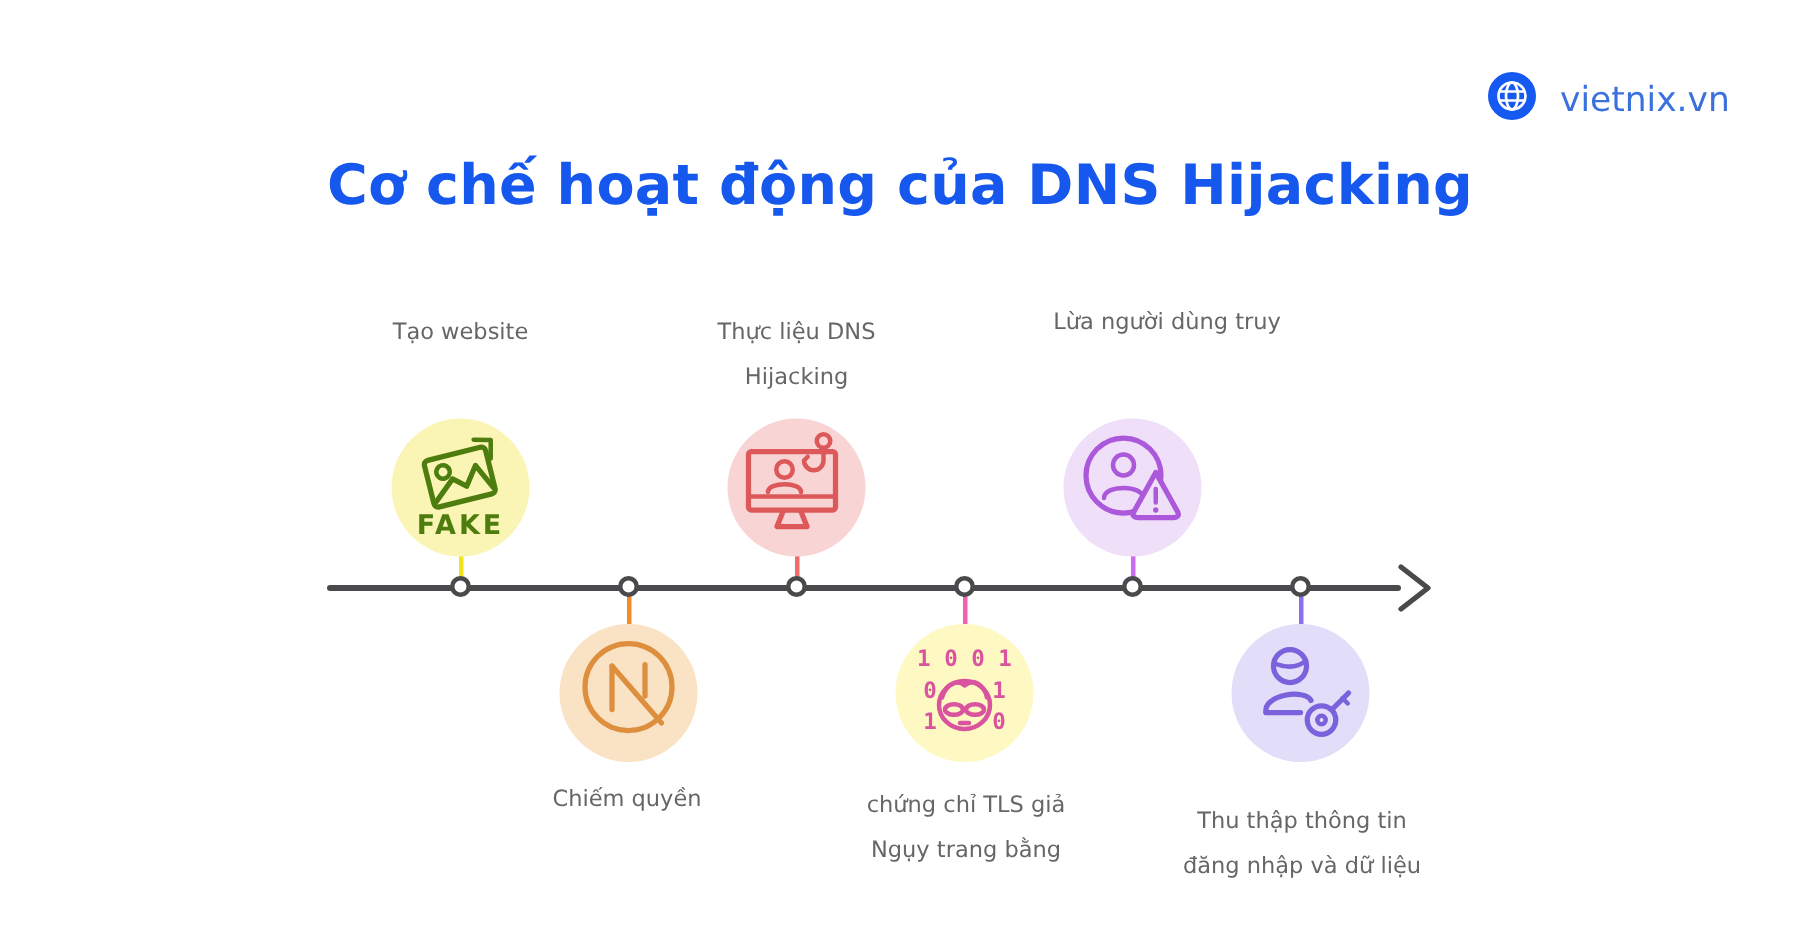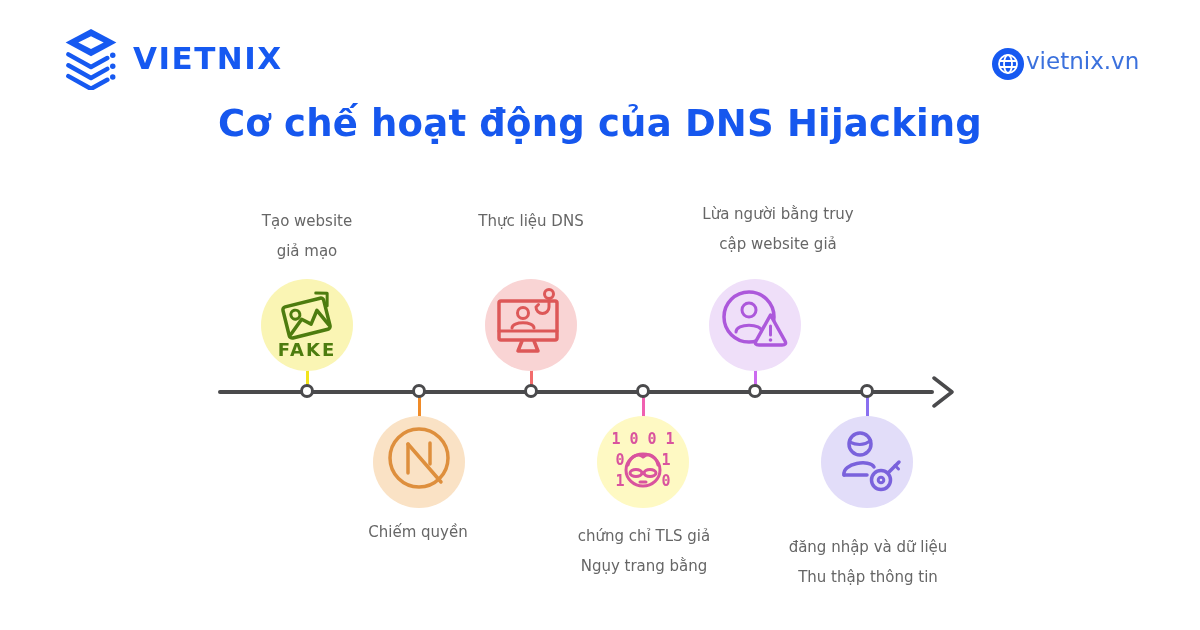--- a/index.html
+++ b/index.html
@@ -2,21 +2,21 @@
 <html><head>
 <meta charset="utf-8">
 <style>
   html,body{margin:0;padding:0;background:#e9e9e9;}
   .canvas{position:relative;width:1200px;height:630px;background:#ffffff;overflow:hidden;
           font-family:"DejaVu Sans","Liberation Sans",sans-serif;}
 
   
   .logo{position:absolute;left:62px;top:26px;display:flex;align-items:center;gap:13px;}
   .logo-text{font-size:31px;font-weight:700;letter-spacing:1.5px;}
-  .site{position:absolute;left:992px;top:48px;display:flex;align-items:flex-start;gap:2px;cursor:pointer;}
+  .site{position:absolute;left:992px;top:48px;display:flex;align-items:flex-end;gap:16px;cursor:pointer;}
   .site-text{font-size:23px;}
 
   
   .title{position:absolute;left:0;top:102px;width:100%;text-align:center;
          font-size:37px;font-weight:700;letter-spacing:.2px;}
 
   
   .axis{position:absolute;left:218px;top:390px;width:716px;height:3.5px;background:#4a4a4c;border-radius:2px;}
   .arrowhead{position:absolute;left:930px;top:376px;}
   .node{position:absolute;width:8px;height:8px;background:#fff;border:3px solid #4a4a4c;border-radius:50%;}
@@ -32,33 +32,20 @@
   svg .mono{fill:currentColor;stroke:none;font-family:"DejaVu Sans Mono","Liberation Mono",monospace;font-weight:700;}
   svg .cutout{fill:var(--fill,#fff);stroke:currentColor;stroke-width:3.5;stroke-linecap:round;stroke-linejoin:round;}
   svg .dotfill{fill:currentColor;stroke:none;}
   svg .wt{stroke:#ffffff;fill:none;stroke-width:1.8;}
 </style>
 </head>
 <body>
 
 <div class="canvas">
 
-  <div class="logo" style="color: rgb(22, 89, 241);">
-    <svg width="58" height="64" viewBox="0 0 64 70">
-      <path d="M32,3 L60,18 L32,33 L4,18 Z" fill="currentColor" stroke="none"></path>
-      <path d="M32,11 L46,18 L32,25 L18,18 Z" fill="#ffffff" stroke="none"></path>
-      <path class="st" style="stroke-width:5" d="M7,31 L32,45 L50,35"></path>
-      <circle cx="56" cy="32" r="3" class="dotfill"></circle>
-      <path class="st" style="stroke-width:5" d="M7,43 L32,57 L50,47"></path>
-      <circle cx="56" cy="44" r="3" class="dotfill"></circle>
-      <path class="st" style="stroke-width:5" d="M7,55 L32,69 L50,59"></path>
-      <circle cx="56" cy="56" r="3" class="dotfill"></circle>
-    </svg>
-    <span class="logo-text">VIETNIX</span>
-  </div>
 
   <div class="site">
     <svg width="32" height="32" viewBox="0 0 32 32" style="color: rgb(22, 89, 241);">
       <circle cx="16" cy="16" r="16" fill="currentColor"></circle>
       <circle cx="16" cy="16" r="9" class="wt"></circle>
       <ellipse cx="16" cy="16" rx="4" ry="9" class="wt"></ellipse>
       <path d="M7.6,13 H24.4 M7.6,19 H24.4" class="wt"></path>
     </svg>
     <span class="site-text" style="color: rgb(59, 113, 221);">vietnix.vn</span>
   </div>
@@ -66,21 +53,20 @@
   <div class="title" style="color: rgb(22, 87, 238);">Cơ chế hoạt động của DNS Hijacking</div>
 
   <div class="axis"></div>
   <svg class="arrowhead" width="26" height="32" viewBox="0 0 26 32">
     <path d="M4,2 L22,16 L4,30" fill="none" stroke="#4a4a4c" stroke-width="3.5" stroke-linecap="round" stroke-linejoin="round"></path>
   </svg>
 
   <div>
     <div class="label" style="left:197px;top:206px;width:220px">
       <div>Tạo website</div>
-      <div>giả mạo</div>
     </div>
     <div class="connector" style="left: 306px; top: 369px; height: 21px; background-color: rgb(242, 228, 28);"></div>
     <div class="bubble" style="left: 261px; top: 279px; background-color: rgb(250, 245, 180); color: #4d7c0f; --fill: #FAF5B4;">
       <svg width="90" height="90" viewBox="0 0 90 90">
         <g transform="rotate(-14 45 40)">
           <path class="st thin" d="M60,16 L71,19 L68,31"></path>
           <rect class="st" x="24" y="22" width="42" height="32" rx="3"></rect>
           <circle class="st thin" cx="35" cy="32" r="4.5"></circle>
           <path class="st" d="M26,50 L40,38 L48,45 L57,33 L65,50"></path>
         </g>
@@ -102,20 +88,21 @@
     </div>
     <div class="label" style="left:308px;top:517px;width:220px">
       <div>Chiếm quyền</div>
     </div>
     <div class="node" style="left:412px;top:384px"></div>
   </div>
 
   <div>
     <div class="label" style="left:421px;top:206px;width:220px">
       <div>Thực liệu DNS</div>
+      <div>Hijacking</div>
     </div>
     <div class="connector" style="left: 530px; top: 369px; height: 21px; background-color: rgb(242, 107, 107);"></div>
     <div class="bubble" style="left: 485px; top: 279px; background-color: rgb(249, 212, 212); color: rgb(221, 88, 88); --fill: #F9D4D4;">
       <svg width="90" height="90" viewBox="0 0 90 90">
         <rect class="st" x="13" y="21" width="58" height="39" rx="2"></rect>
         <path class="st thin" d="M13,51 H71"></path>
         <path class="st" d="M36,61 L32,71 L52,71 L48,61"></path>
         <circle class="st thin" cx="37" cy="33" r="5.5"></circle>
         <path class="st thin" d="M26,48 C26,41 48,41 48,48"></path>
         <circle class="st thin" cx="63" cy="14" r="4.5"></circle>
@@ -144,22 +131,21 @@
     </div>
     <div class="label" style="left:519px;top:521px;width:250px">
       <div>chứng chỉ TLS giả</div>
       <div>Ngụy trang bằng</div>
     </div>
     <div class="node" style="left:636px;top:384px"></div>
   </div>
 
   <div>
     <div class="label" style="left:645px;top:199px;width:266px">
-      <div>Lừa người bằng truy</div>
-      <div>cập website giả</div>
+      <div>Lừa người dùng truy</div>
     </div>
     <div class="connector" style="left: 754px; top: 369px; height: 21px; background-color: rgb(204, 107, 240);"></div>
     <div class="bubble" style="left: 709px; top: 279px; background-color: rgb(239, 223, 249); color: rgb(172, 88, 219); --fill: #EFDFF9;">
       <svg width="90" height="90" viewBox="0 0 90 90">
         <circle class="st" cx="39" cy="37" r="25"></circle>
         <circle class="st thin" cx="39" cy="30" r="7"></circle>
         <path class="st thin" d="M26,52 C26,43 52,43 52,52"></path>
         <path class="cutout" d="M60.5,35 L75,61 Q77,65 72,65 H49 Q44,65 46,61 Z"></path>
         <path class="st thin" d="M60.5,46 V55"></path>
         <circle class="dotfill" cx="60.5" cy="60" r="1.8"></circle>
@@ -176,19 +162,19 @@
         <path class="st thin" d="M27.3,25 Q40,30.5 48.7,23.5"></path>
         <path class="st" d="M22,58 C20,46 48,42 52,50"></path>
         <path class="st" d="M22,58 H45"></path>
         <circle class="st" cx="59" cy="63" r="9.5"></circle>
         <circle class="st thin" cx="59" cy="63" r="2.8"></circle>
         <path class="st" d="M66,56 L77,45"></path>
         <path class="st thin" d="M73,48.5 L76.5,52"></path>
       </svg>
     </div>
     <div class="label" style="left:731px;top:532px;width:274px">
+      <div>Thu thập thông tin</div>
       <div>đăng nhập và dữ liệu</div>
-      <div>Thu thập thông tin</div>
     </div>
     <div class="node" style="left:860px;top:384px"></div>
   </div>
 
 </div>
 
 </body></html>

